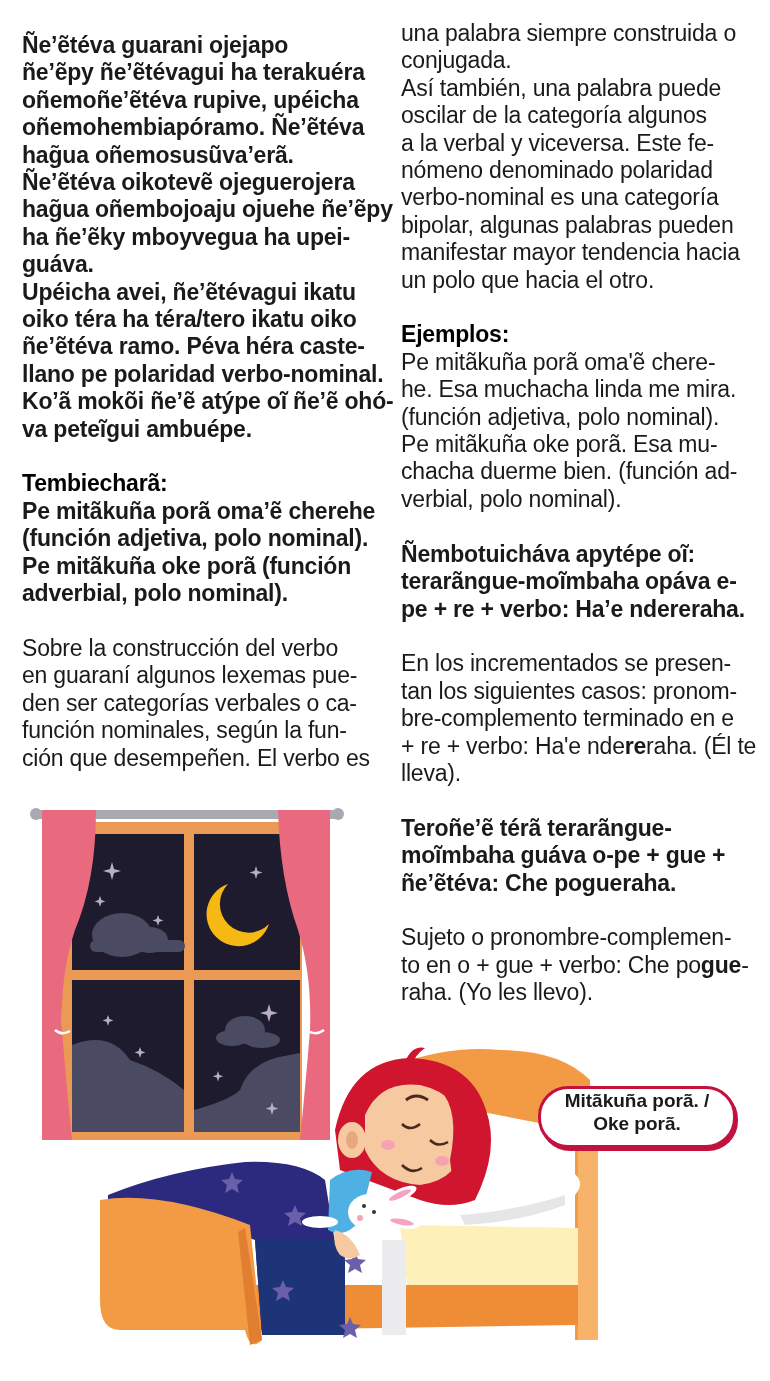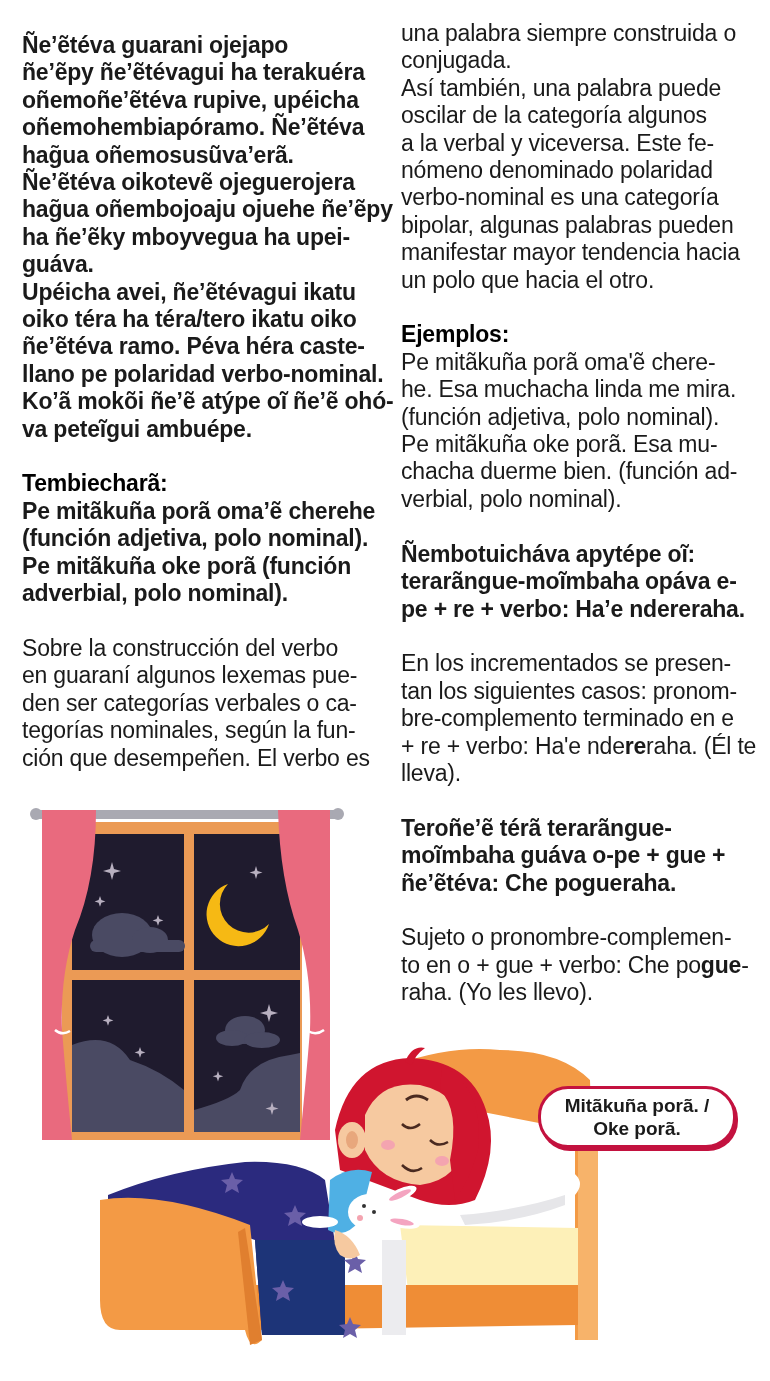--- a/index.html
+++ b/index.html
@@ -9,21 +9,21 @@
   .col-left { left:22px; top:32px; width:360px; }
   .col-right { left:401px; top:20px; width:350px; }
   .line { display:block; white-space:nowrap; }
   .b { font-weight:bold; }
   .red { color:#000000; font-weight:bold; }
   .gap { display:block; height:27.4px; }
   .illus { position:absolute; left:0; top:790px; width:770px; height:591px; }
   .bubble { position:absolute; left:538px; top:1086px; width:198px; height:62px;
             border:3px solid #c3123f; border-radius:30px; background:#ffffff;
             box-shadow:2px 3px 0 #c3123f; box-sizing:border-box;
-            display:flex; flex-direction:column; align-items:center; justify-content:center;
+            display:flex; flex-direction:column; align-items:center; justify-content:flex-start;
             font-weight:bold; font-size:19px; line-height:23px; color:#1a1a1a; }
 </style>
 </head>
 <body>
 
 <div class="col col-left">
   <div class="b">
     <span class="line">Ñe’ẽtéva guarani ojejapo</span>
     <span class="line">ñe’ẽpy ñe’ẽtévagui ha terakuéra</span>
     <span class="line">oñemoñe’ẽtéva rupive, upéicha</span>
@@ -46,21 +46,21 @@
     <span class="line">Pe mitãkuña porã oma’ẽ cherehe</span>
     <span class="line">(función adjetiva, polo nominal).</span>
     <span class="line">Pe mitãkuña oke porã (función</span>
     <span class="line">adverbial, polo nominal).</span>
   </div>
   <span class="gap"></span>
   <div>
     <span class="line">Sobre la construcción del verbo</span>
     <span class="line">en guaraní algunos lexemas pue-</span>
     <span class="line">den ser categorías verbales o ca-</span>
-    <span class="line">tegorías nominales, según la fun-</span>
+    <span class="line">función nominales, según la fun-</span>
     <span class="line">ción que desempeñen. El verbo es</span>
   </div>
 </div>
 
 <div class="col col-right">
   <div>
     <span class="line">una palabra siempre construida o</span>
     <span class="line">conjugada.</span>
     <span class="line">Así también, una palabra puede</span>
     <span class="line">oscilar de la categoría algunos</span>

